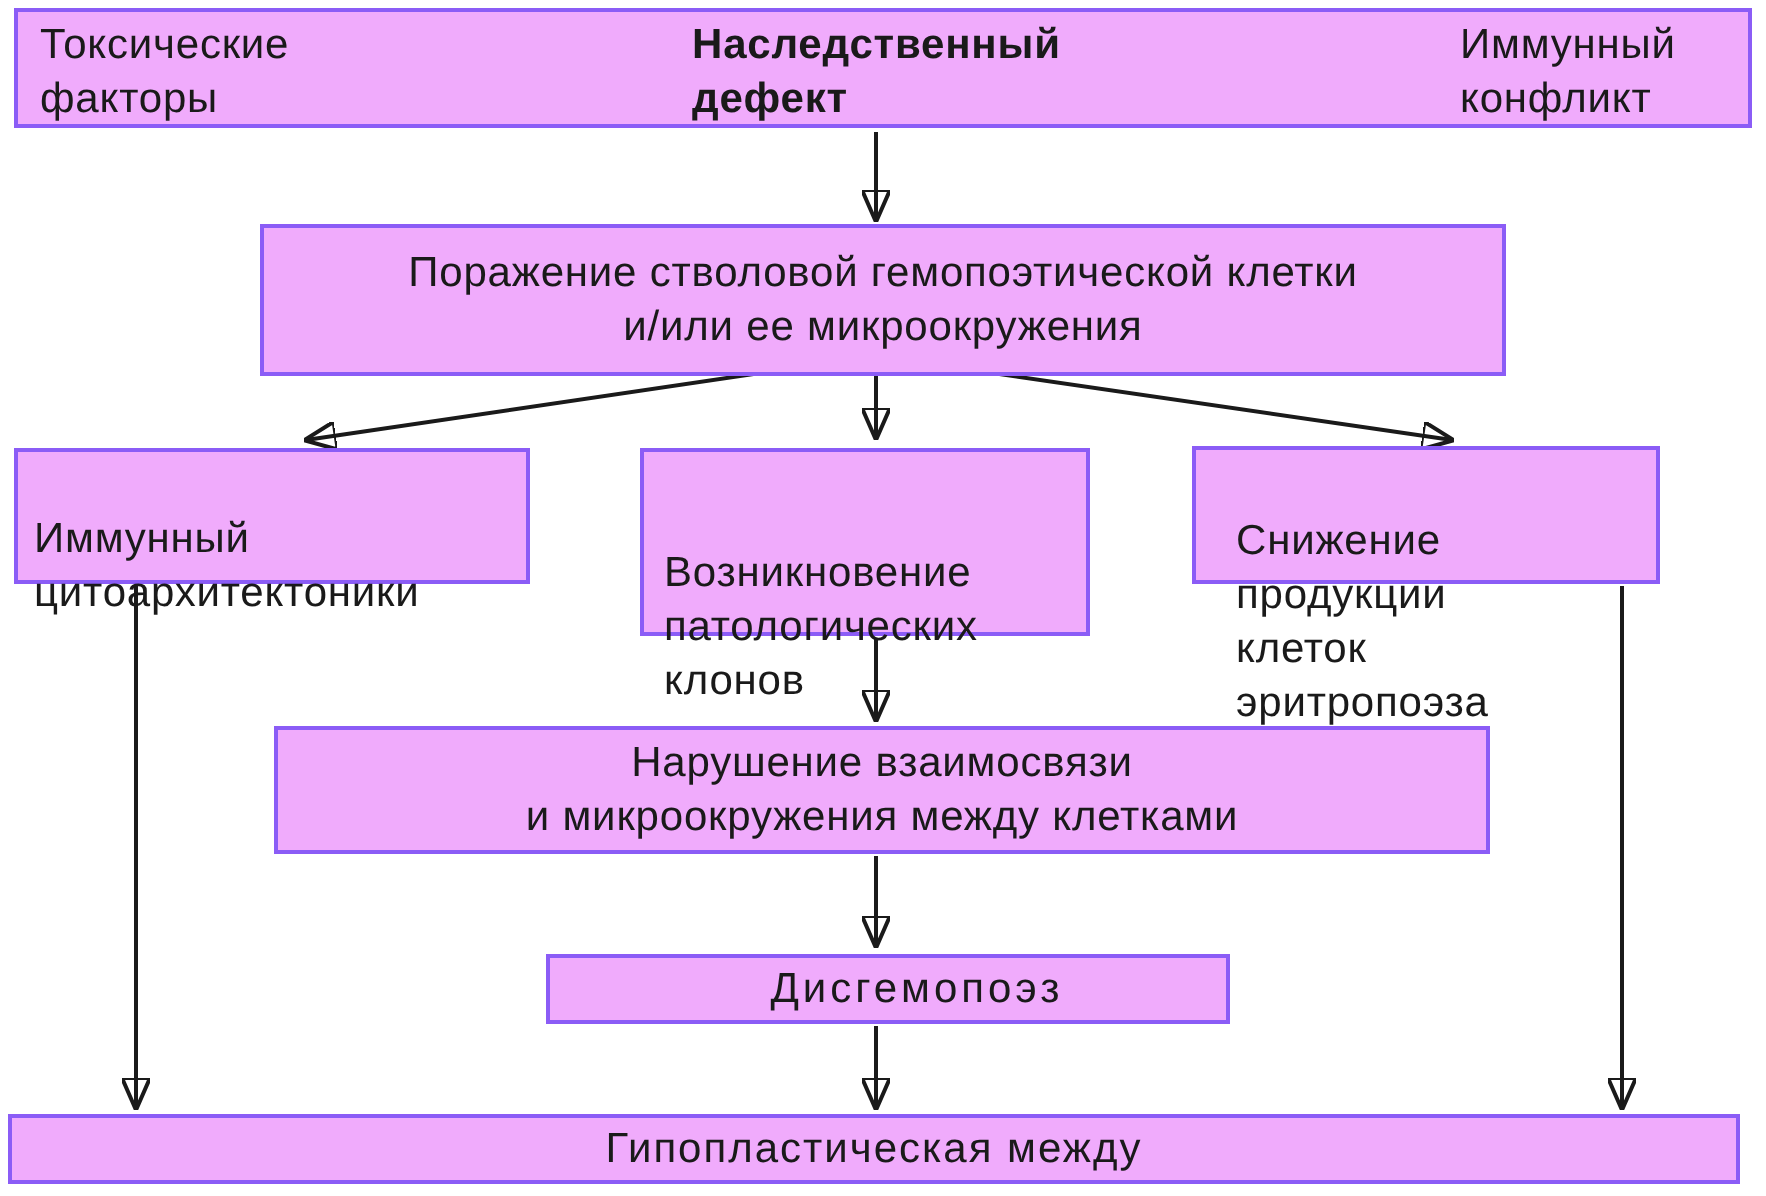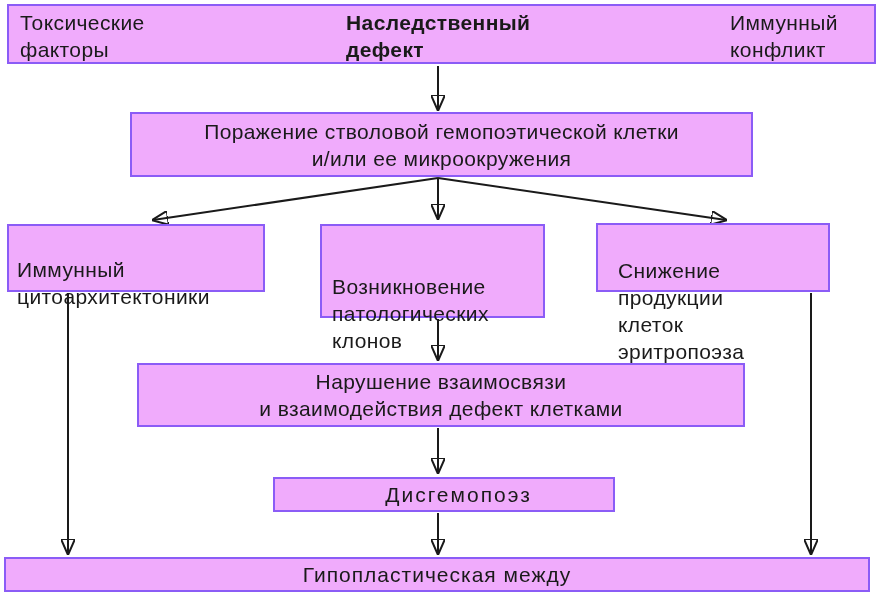--- a/index.html
+++ b/index.html
@@ -46,21 +46,21 @@
   }
   .lbl { white-space: pre-line; }
 
   
   #etiology { left: 7px; top: 4px; width: 869px; height: 60px; }
   #etiology .lbl { position: absolute; top: 3px; }
   #lbl-toxic       { left: 11px;  }
   #lbl-hereditary  { left: 337px; font-weight: bold; }
   #lbl-immune      { left: 721px; }
 
-  #damage-box      { left: 130px; top: 112px; width: 623px; height: 65px; }
+  #damage-box      { left: 130px; top: 112px; width: 623px; height: 76px; }
   #cyto-box        { left: 7px;   top: 224px; width: 258px; height: 68px; padding: 3px 8px; }
   #clones-box      { left: 320px; top: 224px; width: 225px; height: 94px; padding: 20px 10px; }
   #production-box  { left: 596px; top: 223px; width: 234px; height: 69px; padding: 5px 20px; }
   #interaction-box { left: 137px; top: 363px; width: 608px; height: 64px; }
   #dys-box         { left: 273px; top: 477px; width: 342px; height: 35px; letter-spacing: 2px; padding-left: 29px; }
   #anemia-box      { left: 4px;   top: 557px; width: 866px; height: 35px; letter-spacing: 1px; }
 </style>
 </head>
 <body>
 
@@ -108,21 +108,21 @@
 клонов</span>
   </div>
 
   <div class="node" id="production-box">
     <span class="lbl">Снижение продукции
 клеток эритропоэза</span>
   </div>
 
   <div class="node centered" id="interaction-box">
     <span class="lbl">Нарушение взаимосвязи
-и взаимодействия дефект клетками</span>
+и микроокружения между клетками</span>
   </div>
 
   <div class="node centered" id="dys-box">
     <span class="lbl">Дисгемопоэз</span>
   </div>
 
   <div class="node centered" id="anemia-box">
     <span class="lbl">Гипопластическая между</span>
   </div>
 

